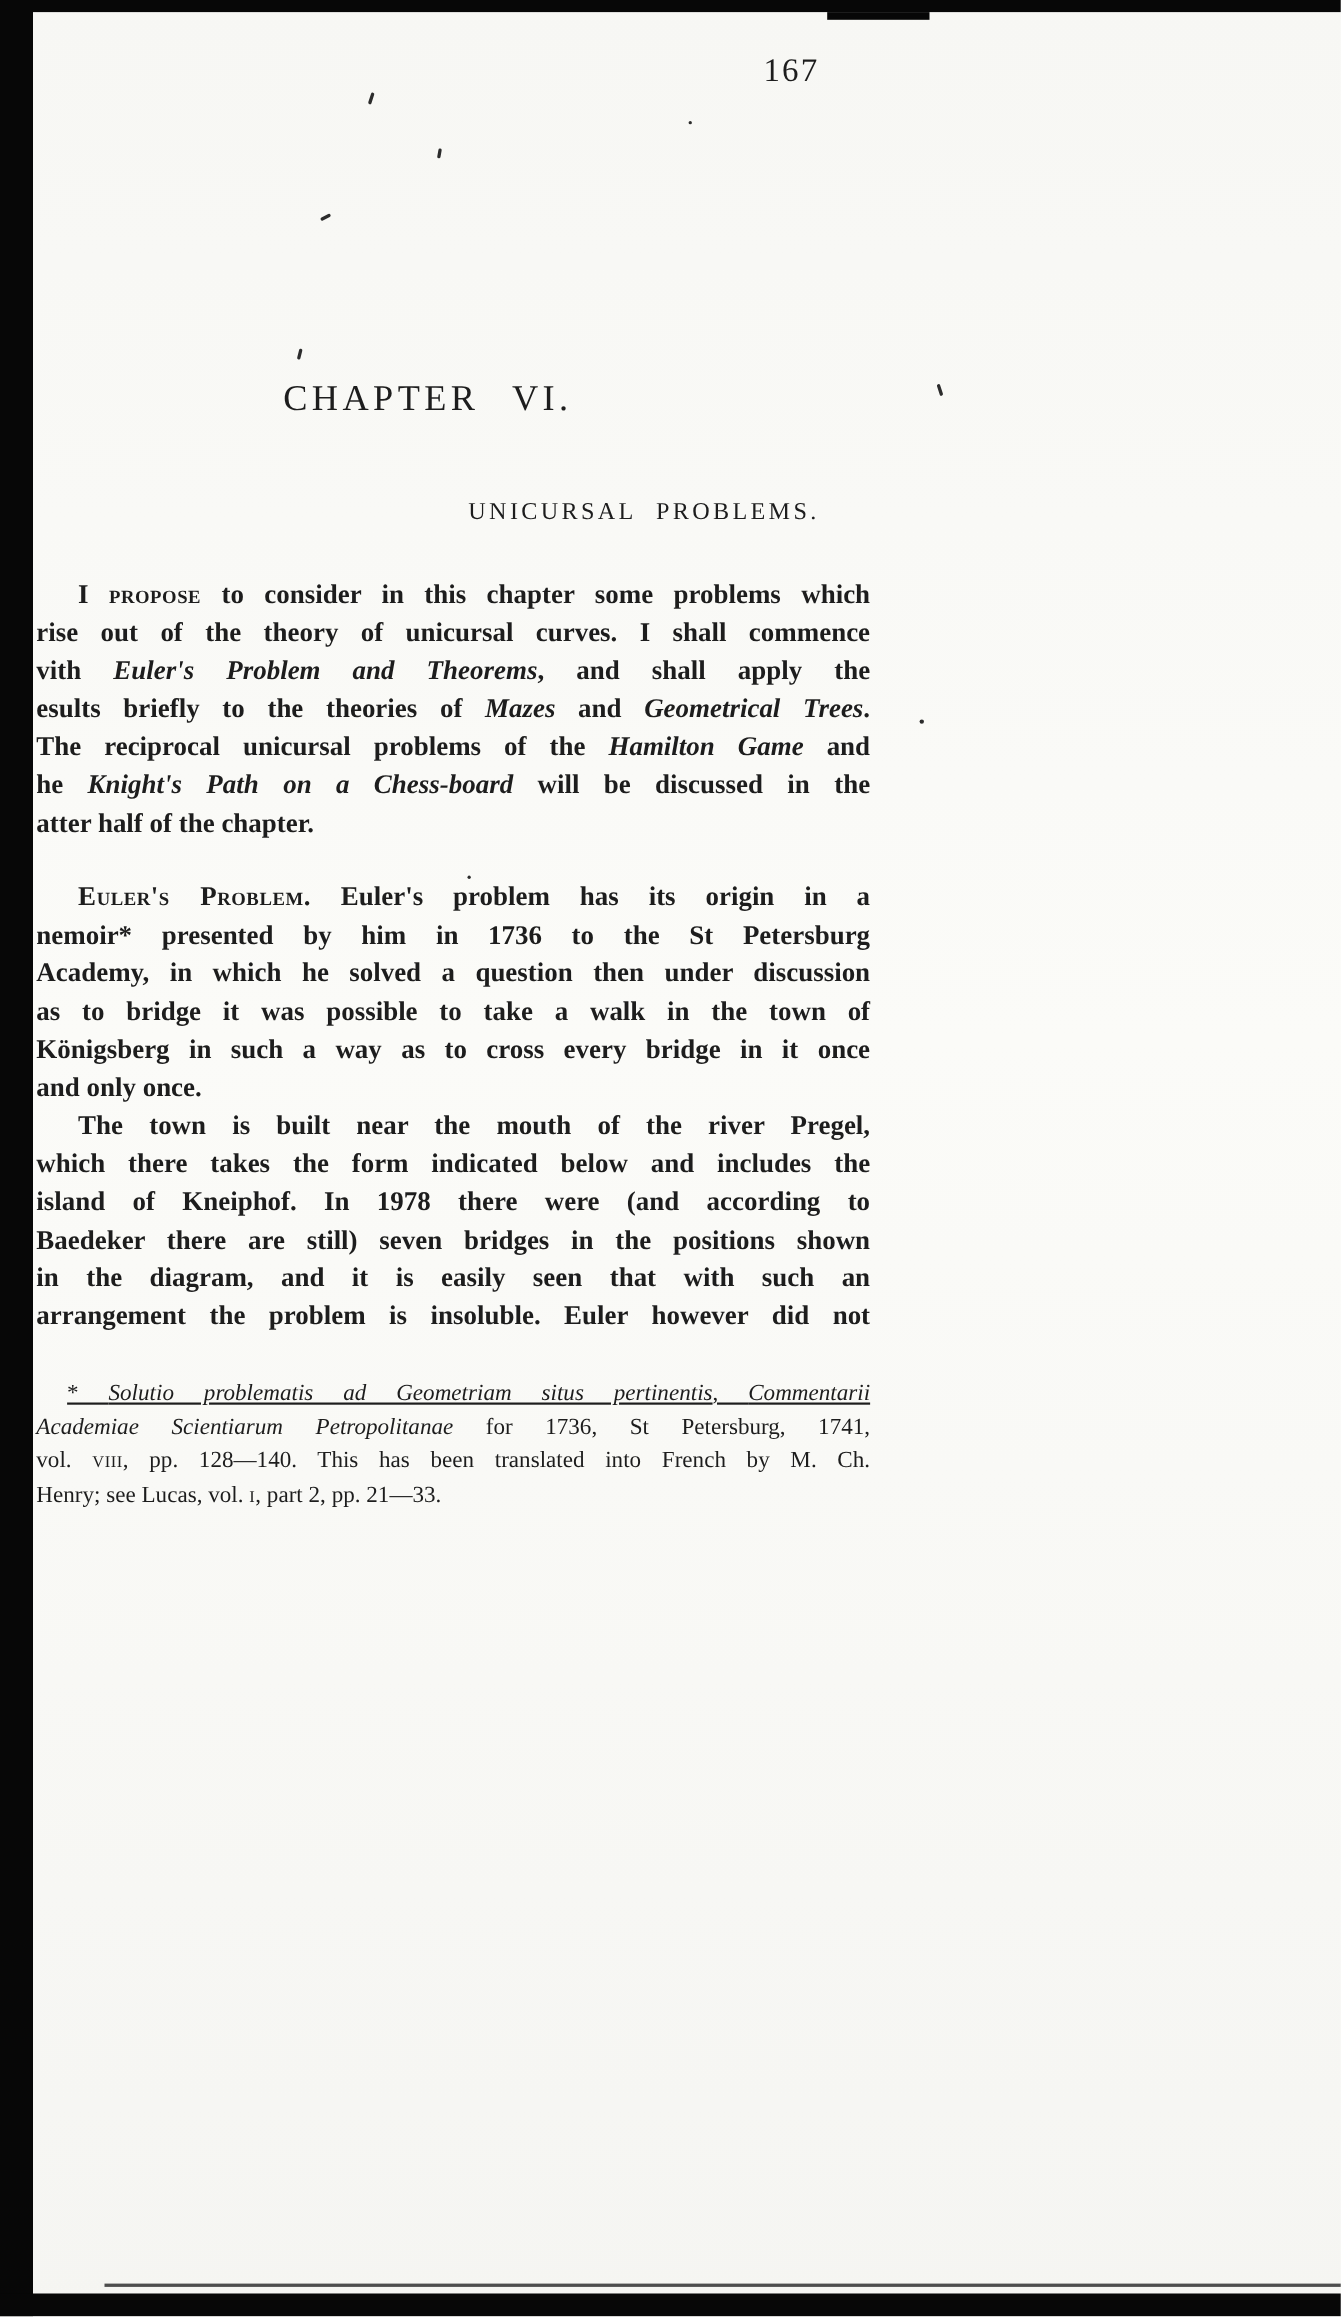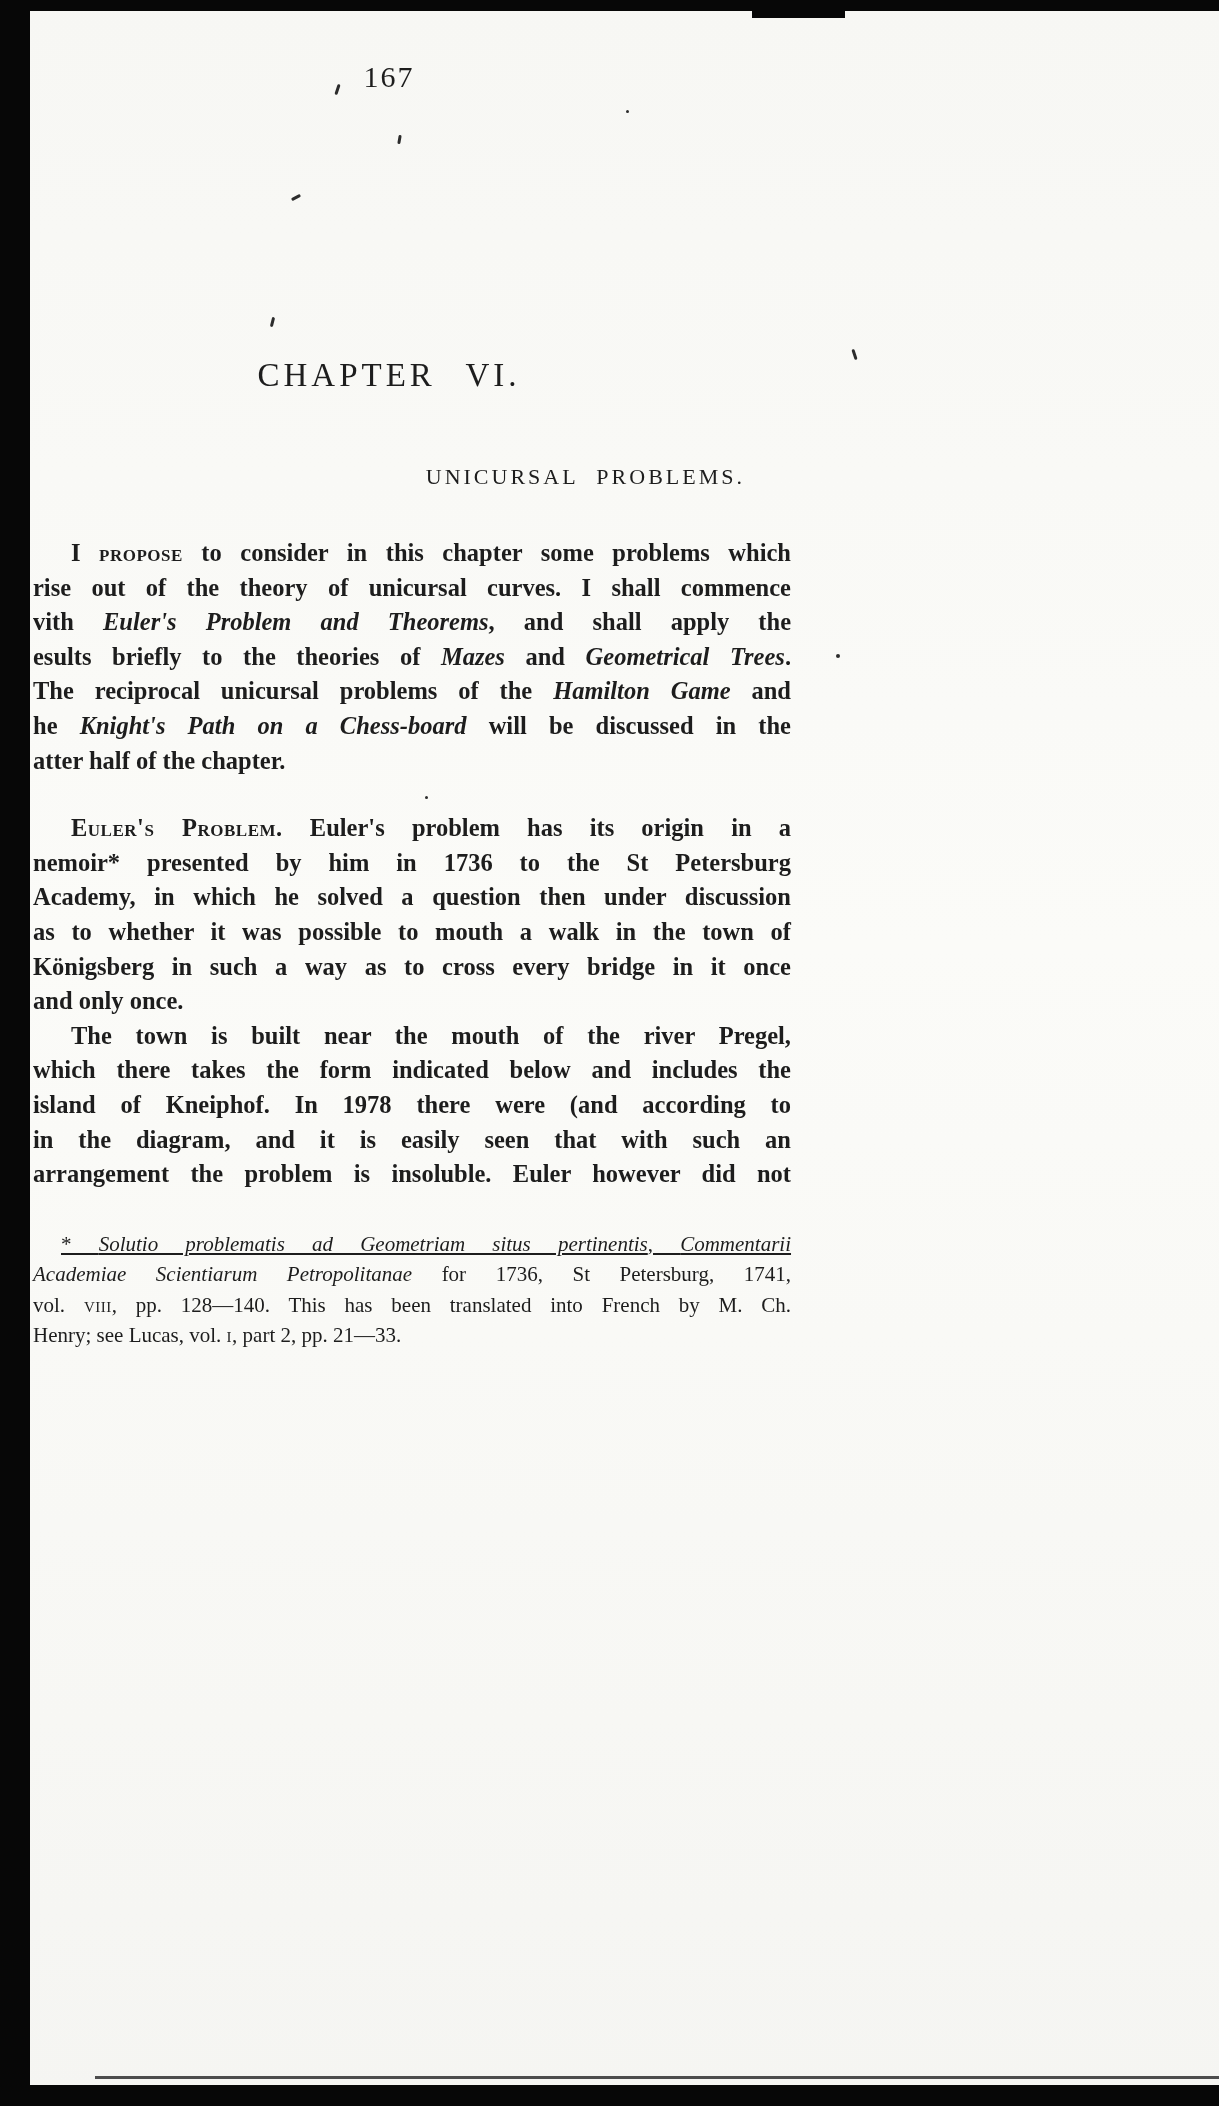--- a/index.html
+++ b/index.html
@@ -18,23 +18,23 @@
   .mark-top-right { position: absolute; left: 752px; top: 11px; width: 93px; height: 7px; background: #070707; }
   .border-left  { position: absolute; left: 0; top: 0; width: 30px; height: 100%; background: #070707; }
   .border-bottom{ position: absolute; left: 0; bottom: 0; width: 100%; height: 21px; background: #070707; }
   .line-bottom  { position: absolute; left: 95px; bottom: 27px; width: 1124px; height: 3px; background: #4d4d4d; }
 
   .speck { position: absolute; background: #2c2c2c; }
 
   .content { position: absolute; left: 33px; top: 0; width: 758px; }
 
   .page-number {
-    margin-top: 60px;
+    margin-top: 48px;
     width: 712px;
-    text-align: center;
+    text-align: right;
     font-size: 30px;
     letter-spacing: 2px;
   }
   h1.chapter {
     margin: 263px 0 12px 0;
     width: 712px;
     text-align: center;
     font-size: 33px;
     font-weight: normal;
     letter-spacing: 4px;
@@ -93,28 +93,29 @@
           <div class="line j"><span>vith </span><span class="it">Euler's Problem and Theorems</span><span>, and shall apply the</span></div>
           <div class="line j"><span>esults briefly to the theories of </span><span class="it">Mazes</span><span> and </span><span class="it">Geometrical Trees</span><span>.</span></div>
           <div class="line j"><span>The reciprocal unicursal problems of the </span><span class="it">Hamilton Game</span><span> and</span></div>
           <div class="line j"><span>he </span><span class="it">Knight's Path on a Chess-board</span><span> will be discussed in the</span></div>
           <div class="line"><span>atter half of the chapter.</span></div>
         </div>
         <div class="para gap">
           <div class="line j ind"><span class="sc">Euler's Problem.</span><span> Euler's problem has its origin in a</span></div>
           <div class="line j"><span>nemoir* presented by him in 1736 to the St Petersburg</span></div>
           <div class="line j"><span>Academy, in which he solved a question then under discussion</span></div>
-          <div class="line j"><span>as to whether it was possible to mouth a walk in the town of</span></div>
+          <div class="line j"><span>as to bridge it was possible to take a walk in the town of</span></div>
           <div class="line j"><span>Königsberg in such a way as to cross every bridge in it once</span></div>
           <div class="line"><span>and only once.</span></div>
         </div>
         <div class="para">
           <div class="line j ind"><span>The town is built near the mouth of the river Pregel,</span></div>
           <div class="line j"><span>which there takes the form indicated below and includes the</span></div>
           <div class="line j"><span>island of Kneiphof. In 1978 there were (and according to</span></div>
+          <div class="line j"><span>Baedeker there are still) seven bridges in the positions shown</span></div>
           <div class="line j"><span>in the diagram, and it is easily seen that with such an</span></div>
           <div class="line j"><span>arrangement the problem is insoluble. Euler however did not</span></div>
         </div>
       </div>
     <div class="footnote">
         <div class="line j ind"><span>* </span><span class="it">Solutio problematis ad Geometriam situs pertinentis</span><span>, </span><span class="it">Commentarii</span></div>
         <div class="line j"><span class="it">Academiae Scientiarum Petropolitanae</span><span> for 1736, St Petersburg, 1741,</span></div>
         <div class="line j"><span>vol. </span><span class="sc">viii</span><span>, pp. 128—140. This has been translated into French by M. Ch.</span></div>
         <div class="line"><span>Henry; see Lucas, vol. </span><span class="sc">i</span><span>, part 2, pp. 21—33.</span></div>
       </div>

